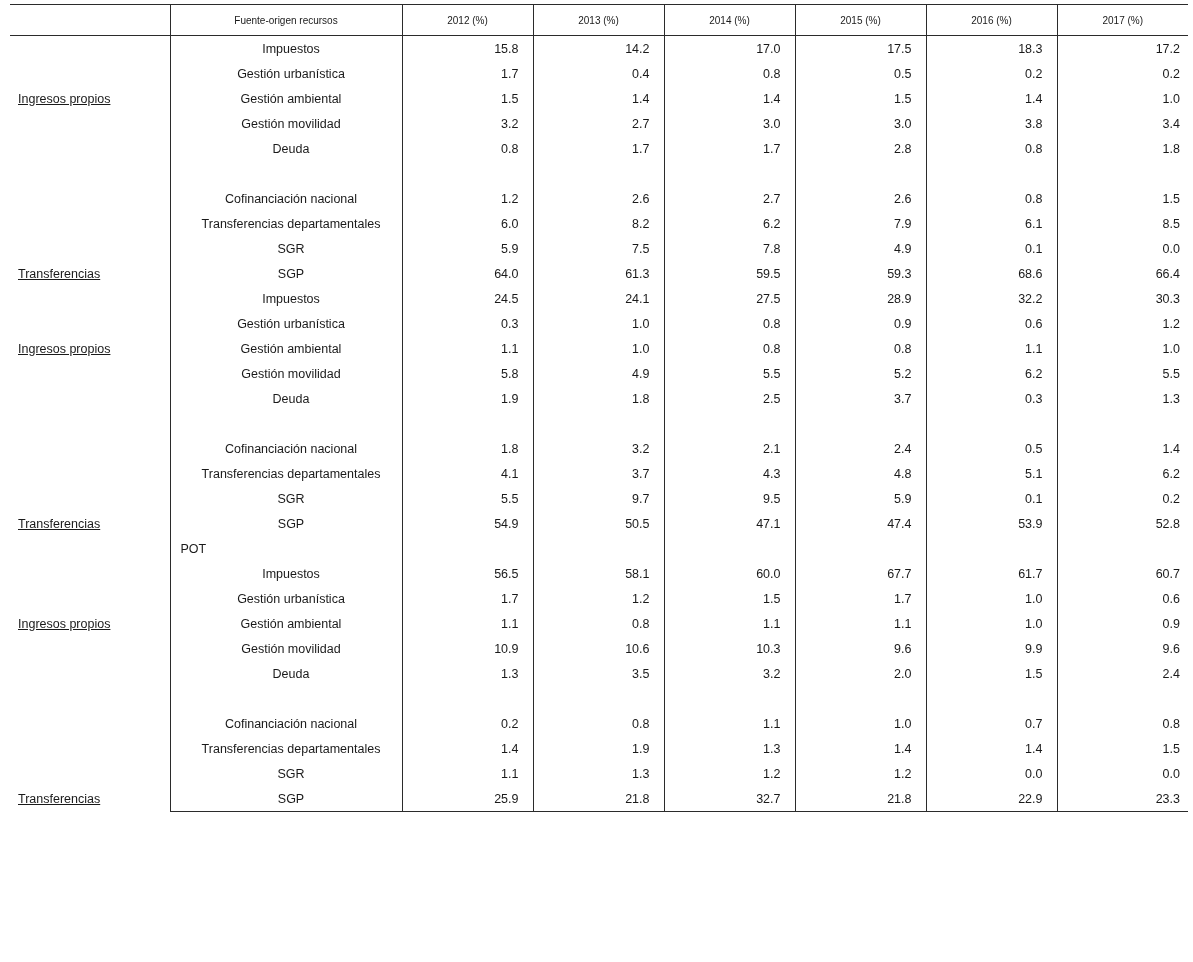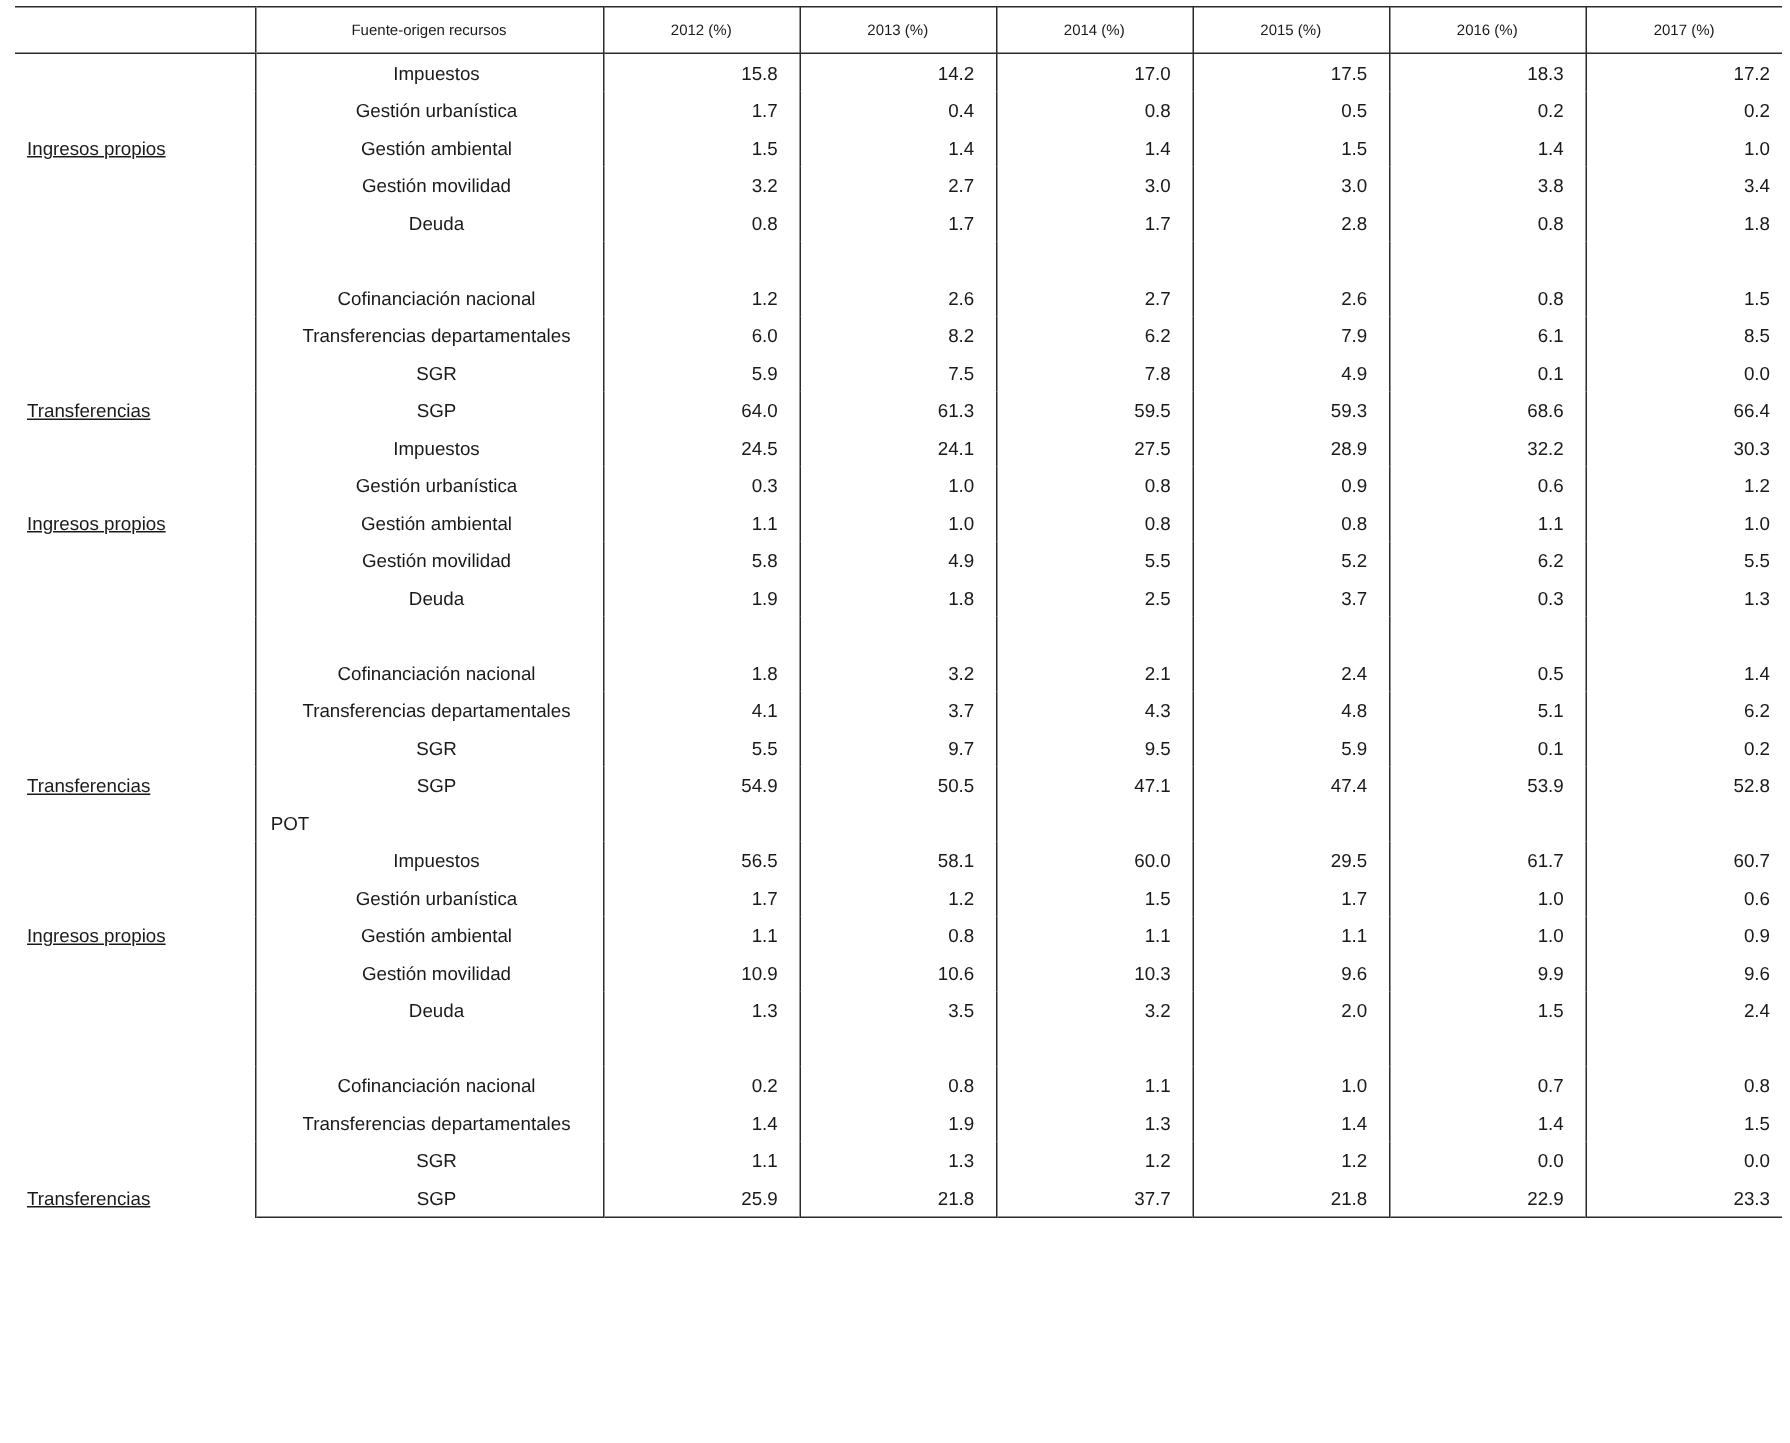--- a/index.html
+++ b/index.html
@@ -343,21 +343,21 @@
           <td class="val-cell"></td>
           <td class="val-cell"></td>
           <td class="val-cell last"></td>
         </tr>
         <tr class="data-row">
           <td class="group-cell"></td>
           <td class="label-cell">Impuestos</td>
           <td class="val-cell">56.5</td>
           <td class="val-cell">58.1</td>
           <td class="val-cell">60.0</td>
-          <td class="val-cell">29.5</td>
+          <td class="val-cell">67.7</td>
           <td class="val-cell">61.7</td>
           <td class="val-cell last">60.7</td>
         </tr>
         <tr class="data-row">
           <td class="group-cell"></td>
           <td class="label-cell">Gestión urbanística</td>
           <td class="val-cell">1.7</td>
           <td class="val-cell">1.2</td>
           <td class="val-cell">1.5</td>
           <td class="val-cell">1.7</td>
@@ -432,21 +432,21 @@
           <td class="val-cell">1.2</td>
           <td class="val-cell">1.2</td>
           <td class="val-cell">0.0</td>
           <td class="val-cell last">0.0</td>
         </tr>
         <tr class="data-row">
           <td class="group-cell">Transferencias</td>
           <td class="label-cell">SGP</td>
           <td class="val-cell">25.9</td>
           <td class="val-cell">21.8</td>
-          <td class="val-cell">37.7</td>
+          <td class="val-cell">32.7</td>
           <td class="val-cell">21.8</td>
           <td class="val-cell">22.9</td>
           <td class="val-cell last">23.3</td>
         </tr>
         <tr class="bottom-rule">
           <td class="edge-left"></td>
           <td></td>
           <td></td>
           <td></td>
           <td></td>

